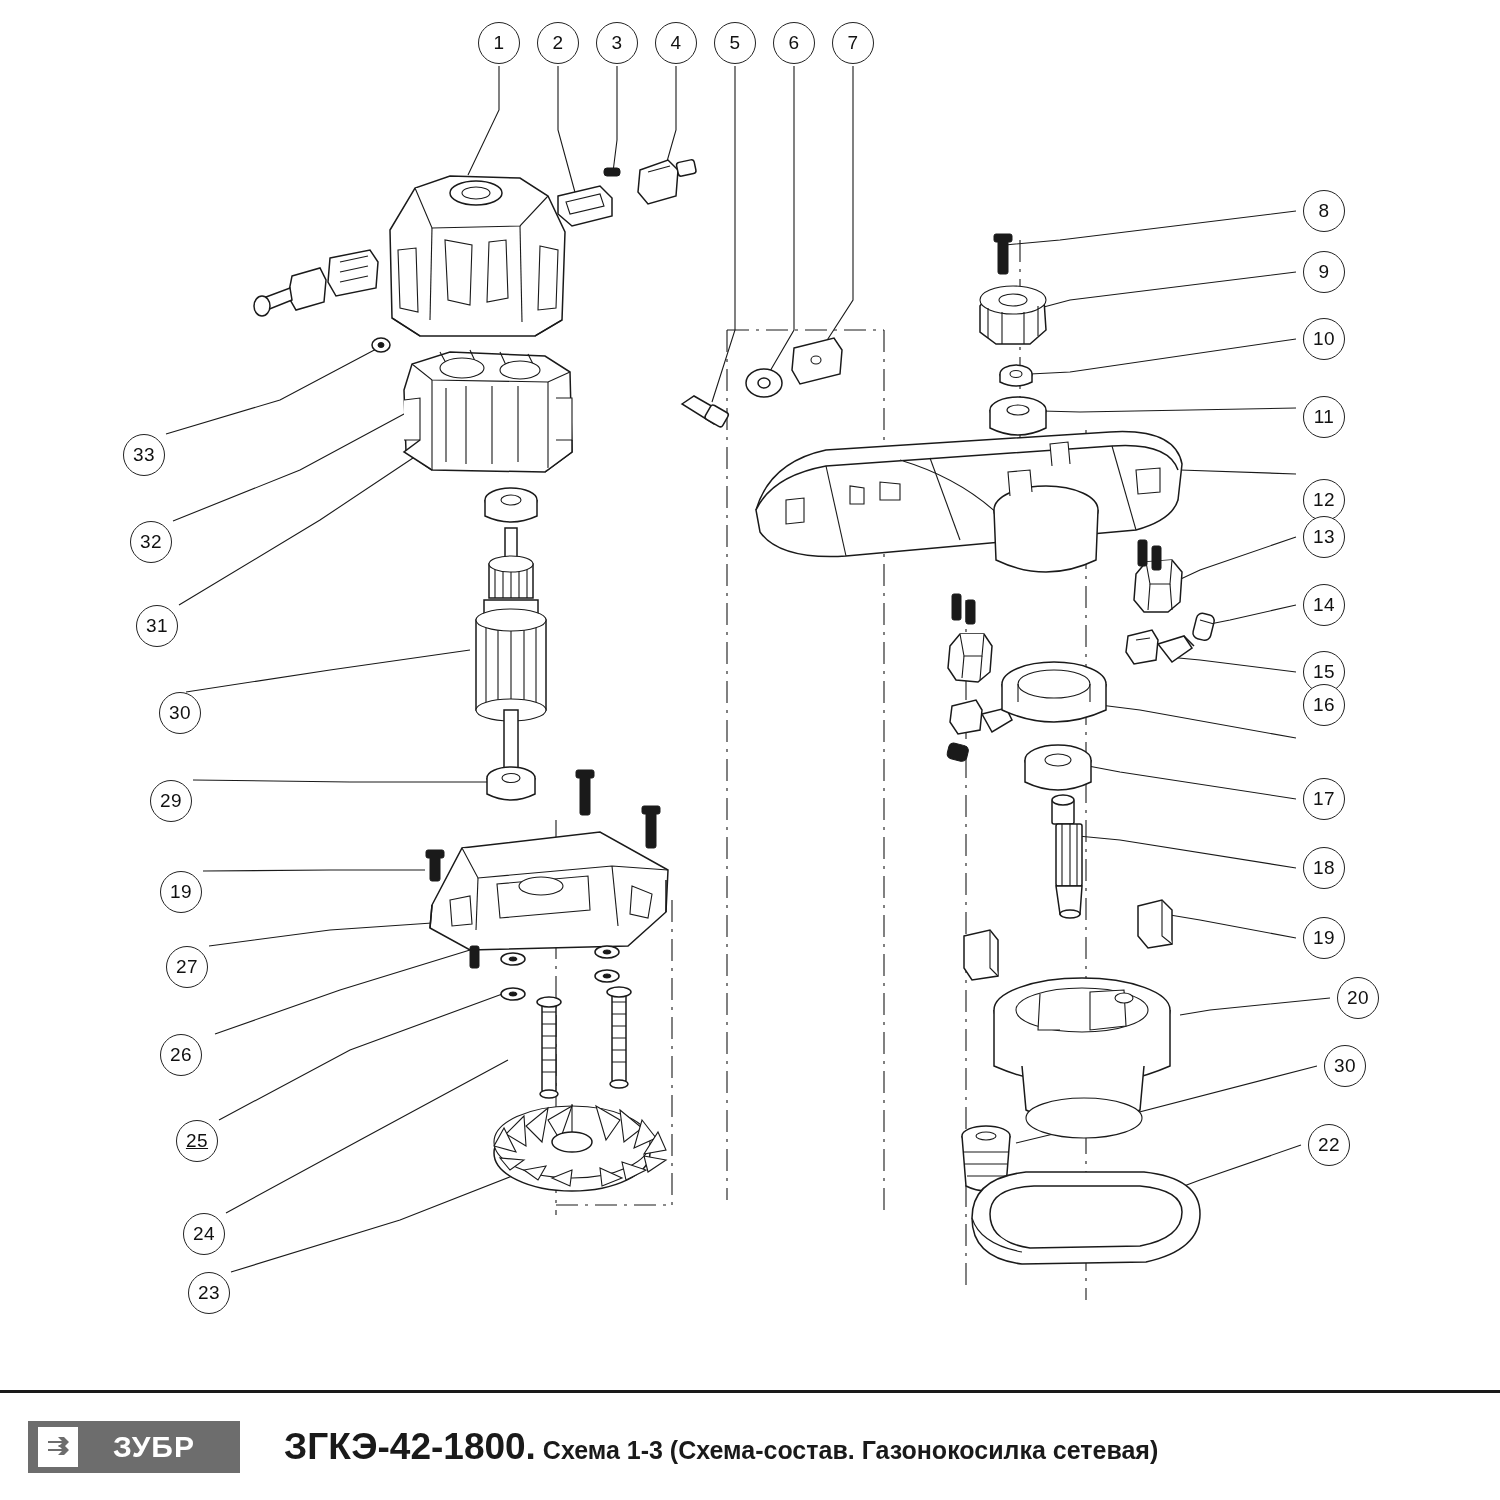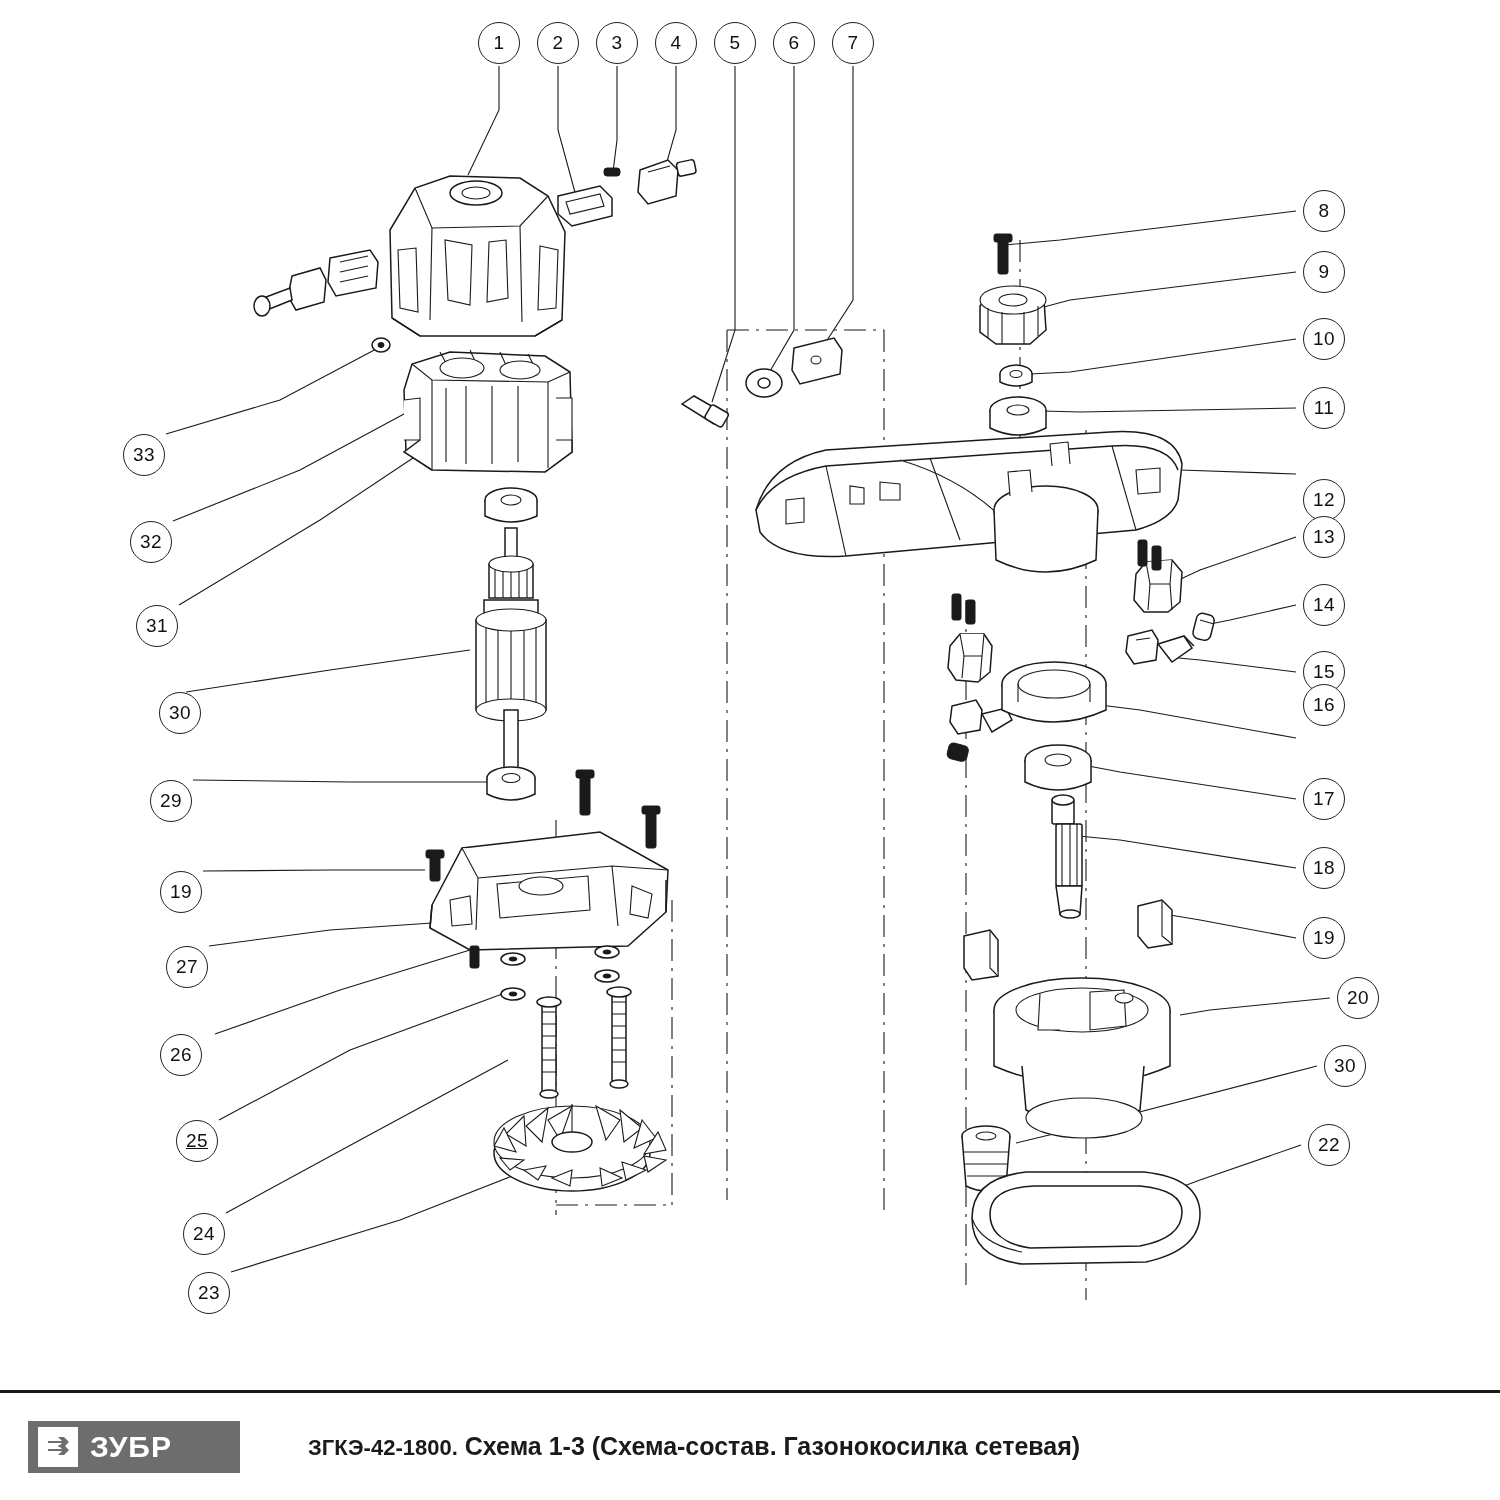--- a/index.html
+++ b/index.html
@@ -65,20 +65,21 @@
   }
   .brand-badge {
     margin-left: 28px;
     width: 212px;
     height: 52px;
     background: #6d6d6d;
     display: flex;
     align-items: center;
     box-sizing: border-box;
     padding-left: 10px;
+    gap: 23px;
   }
   .brand-mark {
     width: 40px;
     height: 40px;
     background: #ffffff;
     display: flex;
     align-items: center;
     justify-content: center;
     flex: none;
   }
@@ -91,22 +92,21 @@
     margin-left: 12px;
   }
   .footer-caption {
     margin-left: 44px;
     font-size: 25px;
     color: #1a1a1a;
     white-space: nowrap;
   }
   .footer-caption .model {
     font-weight: bold;
-    font-size: 22px;
-    margin-left: 24px;
+    font-size: 37px;
   }
   .footer-caption .subtitle {
     font-weight: bold;
   }
 </style>
 </head>
 <body>
 
 <div id="sheet">
 
@@ -463,21 +463,21 @@
   <div class="callout" style="left:537px;  top:22px;">2</div>
   <div class="callout" style="left:596px;  top:22px;">3</div>
   <div class="callout" style="left:655px;  top:22px;">4</div>
   <div class="callout" style="left:714px;  top:22px;">5</div>
   <div class="callout" style="left:773px;  top:22px;">6</div>
   <div class="callout" style="left:832px;  top:22px;">7</div>
 
   <div class="callout" style="left:1303px; top:190px;">8</div>
   <div class="callout" style="left:1303px; top:251px;">9</div>
   <div class="callout" style="left:1303px; top:318px;">10</div>
-  <div class="callout" style="left:1303px; top:387px;">11</div>
+  <div class="callout" style="left:1303px; top:396px;">11</div>
   <div class="callout" style="left:1303px; top:479px;">12</div>
   <div class="callout" style="left:1303px; top:516px;">13</div>
   <div class="callout" style="left:1303px; top:584px;">14</div>
   <div class="callout" style="left:1303px; top:651px;">15</div>
   <div class="callout" style="left:1303px; top:684px;">16</div>
   <div class="callout" style="left:1303px; top:778px;">17</div>
   <div class="callout" style="left:1303px; top:847px;">18</div>
   <div class="callout" style="left:1303px; top:917px;">19</div>
   <div class="callout" style="left:1337px; top:977px;">20</div>
   <div class="callout" style="left:1324px; top:1045px;">30</div>

